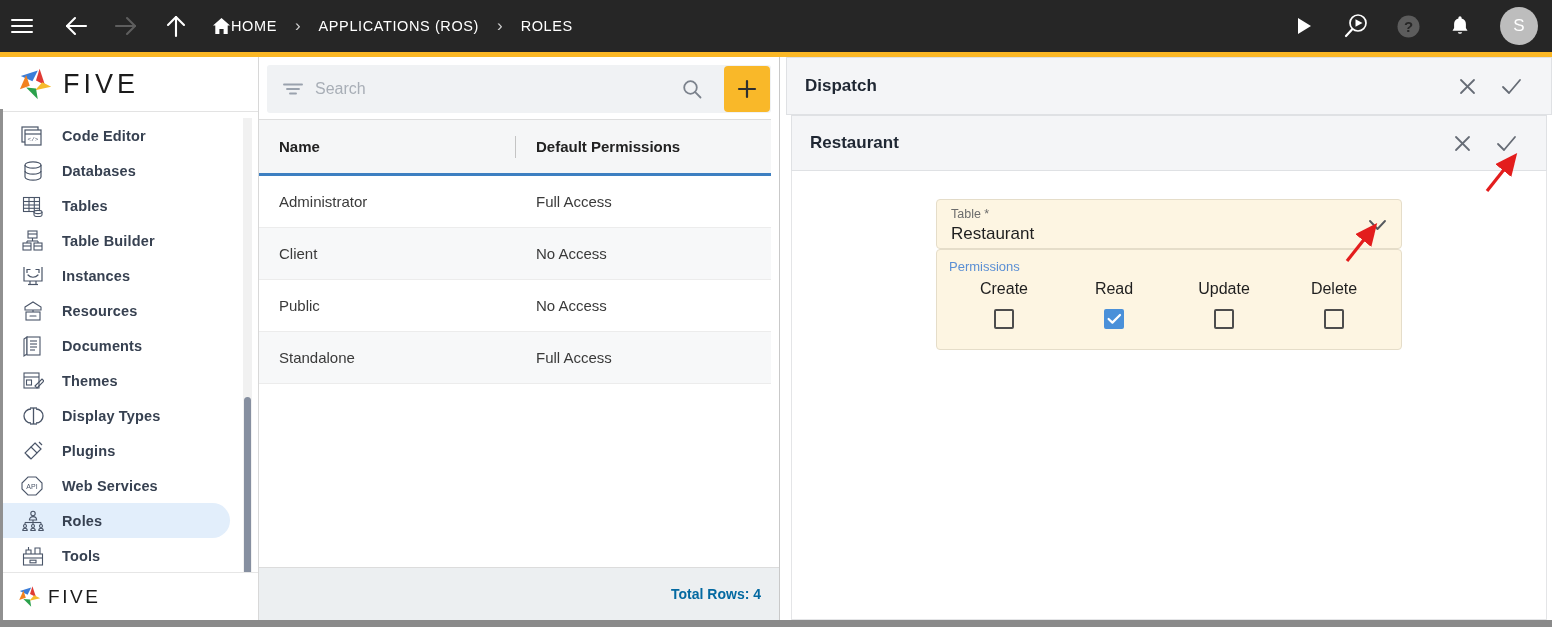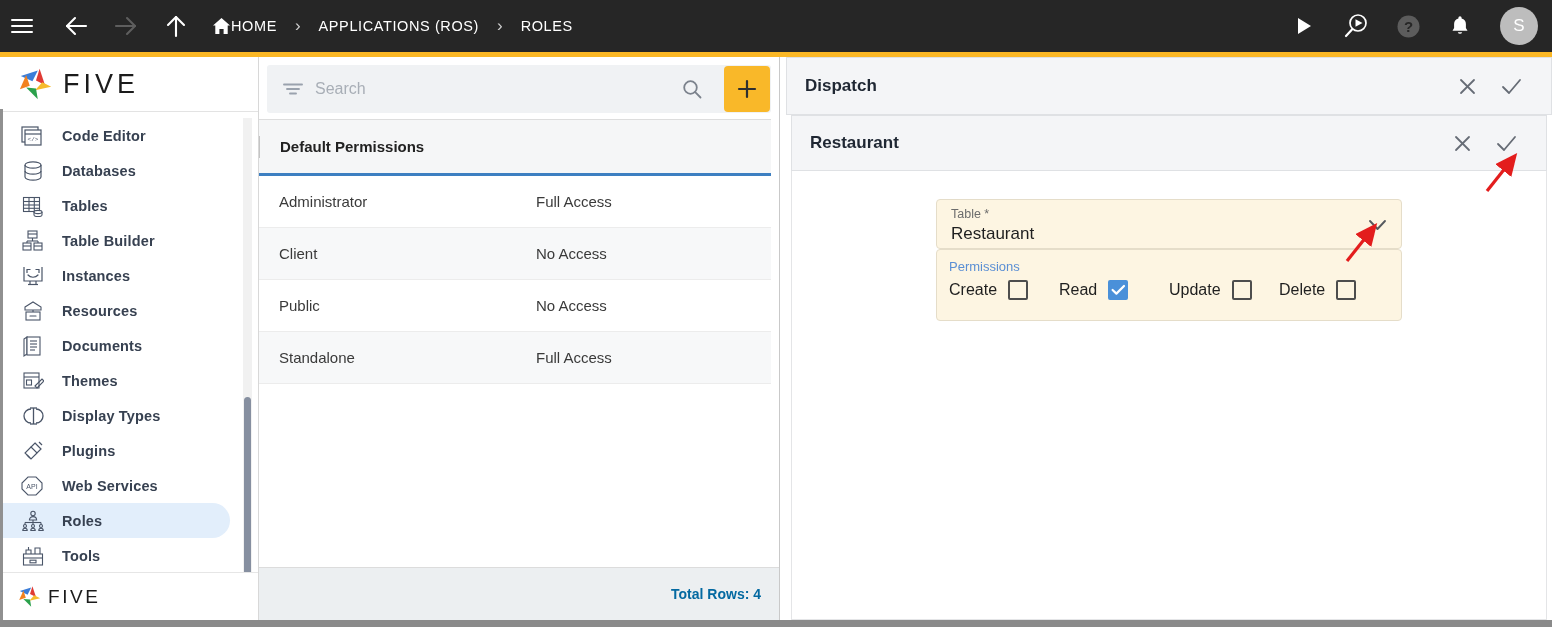--- a/index.html
+++ b/index.html
@@ -150,21 +150,21 @@
   }
   .field-label { font-size: 12.5px; color: #6c6c6c; line-height: 16px; }
   .field-value { font-size: 17px; color: #1f1f1f; line-height: 24px; }
   .chevron { position: absolute; right: 14px; top: 17px; color: #55595e; }
   .fieldset-perm {
     width: 466px; background: #fdf5e2; border: 1px solid #e5ddc9;
     border-radius: 4px; padding: 9px 12px 20px 12px;
   }
   .fs-legend { font-size: 13px; color: #5b8fd4; margin-bottom: 6px; }
   .perm-grid { display: flex; }
-  .perm-col { flex: 1 1 0; display: flex; align-items: center; gap: 11px; }
+  .perm-col { flex: 1 1 0; display: flex; flex-direction: column; align-items: center; gap: 11px; }
   .perm-name { font-size: 16px; color: #1f1f1f; }
   .cb {
     width: 20px; height: 20px; border: 2px solid #4d4d4d; border-radius: 2px;
     background: #fdf5e2; cursor: pointer;
   }
   .cb.checked {
     background: #4a90d9; border-color: #4a90d9; display: flex; align-items: center; justify-content: center;
   }
 
   
@@ -500,20 +500,21 @@
               <g stroke="currentColor" stroke-width="2.2" stroke-linecap="round">
                 <line x1="11" y1="3" x2="11" y2="19"></line>
                 <line x1="3" y1="11" x2="19" y2="11"></line>
               </g>
             </svg>
         </div>
       </div>
 
       <div class="tablewrap">
         <div class="th-row">
+          <div class="th th-name">Name</div>
           <div class="th-sepbar"></div>
           <div class="th th-perm">Default Permissions</div>
         </div>
 
         <div class="row odd">
           <div class="cell cell-name">Administrator</div>
           <div class="cell cell-perm">Full Access</div>
         </div>
         <div class="row even">
           <div class="cell cell-name">Client</div>

